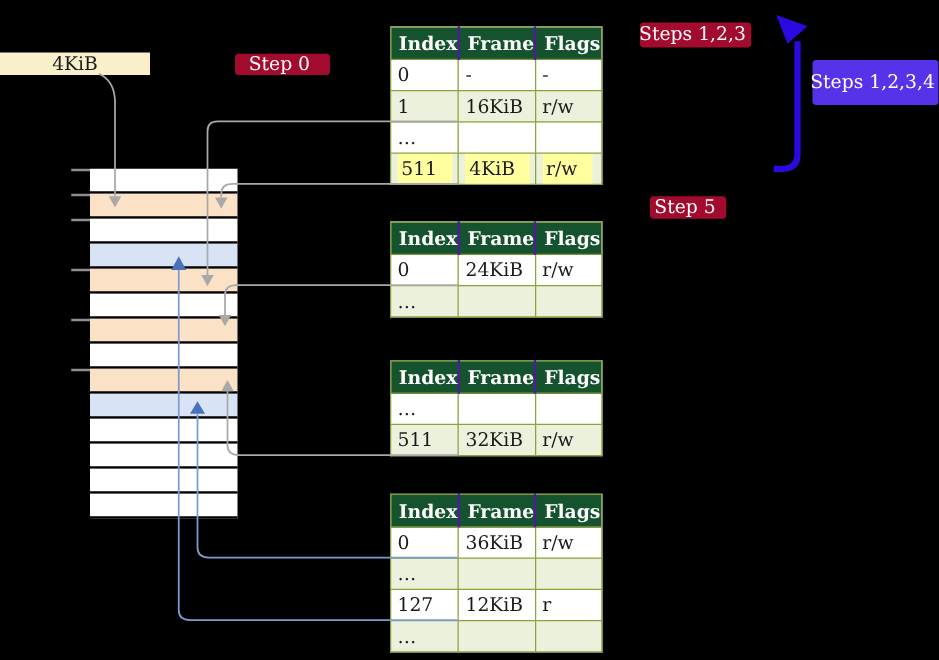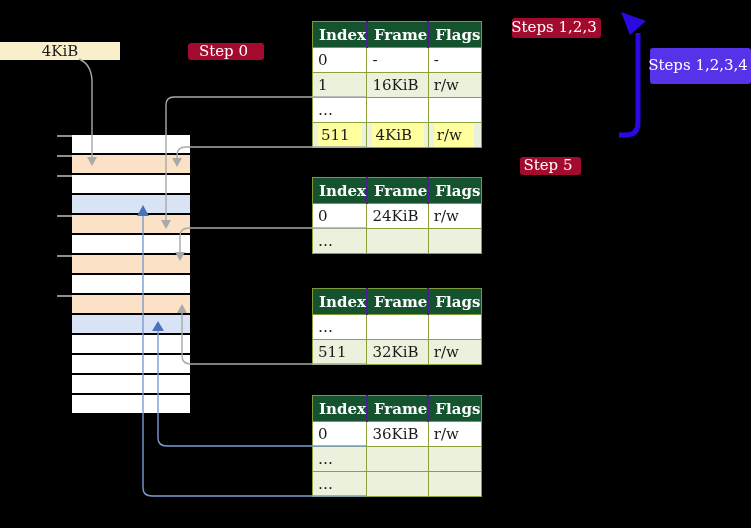--- a/index.html
+++ b/index.html
@@ -202,20 +202,25 @@
       <tr class="trow-white">
         <td>0</td>
         <td>36KiB</td>
         <td>r/w</td>
       </tr>
       <tr class="trow-green">
         <td>…</td>
         <td></td>
         <td></td>
       </tr>
+      <tr class="trow-white">
+        <td>127</td>
+        <td>12KiB</td>
+        <td>r</td>
+      </tr>
       <tr class="trow-green">
         <td>…</td>
         <td></td>
         <td></td>
       </tr>
     </tbody>
   </table>
 
   <svg id="arrow-layer" width="751" height="528" viewBox="0 0 751 528">
 

